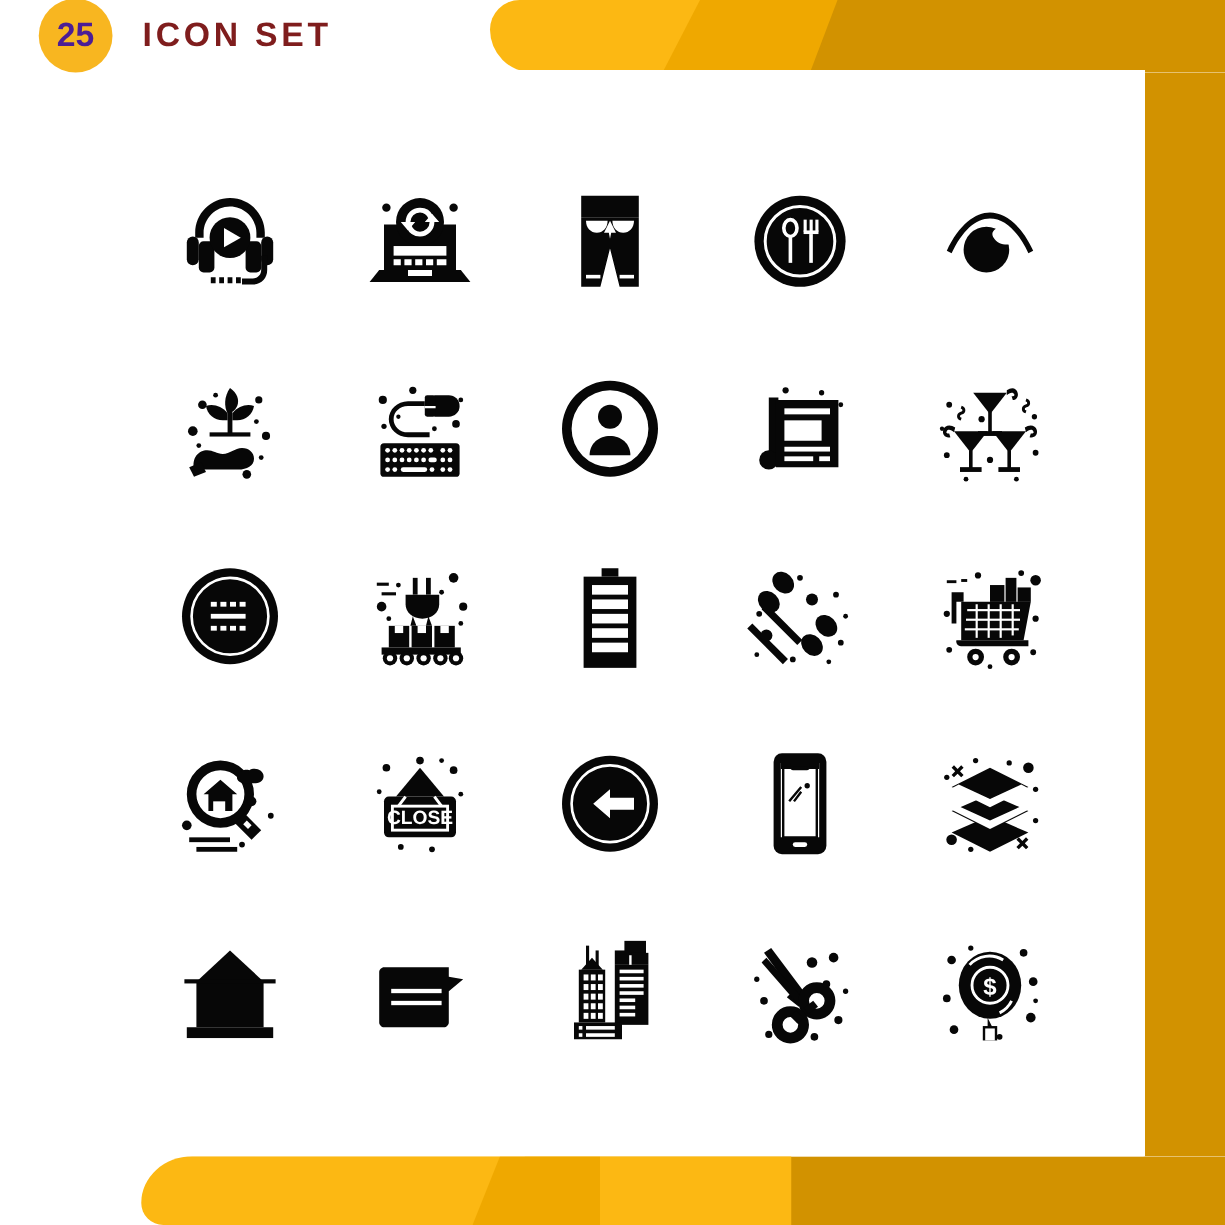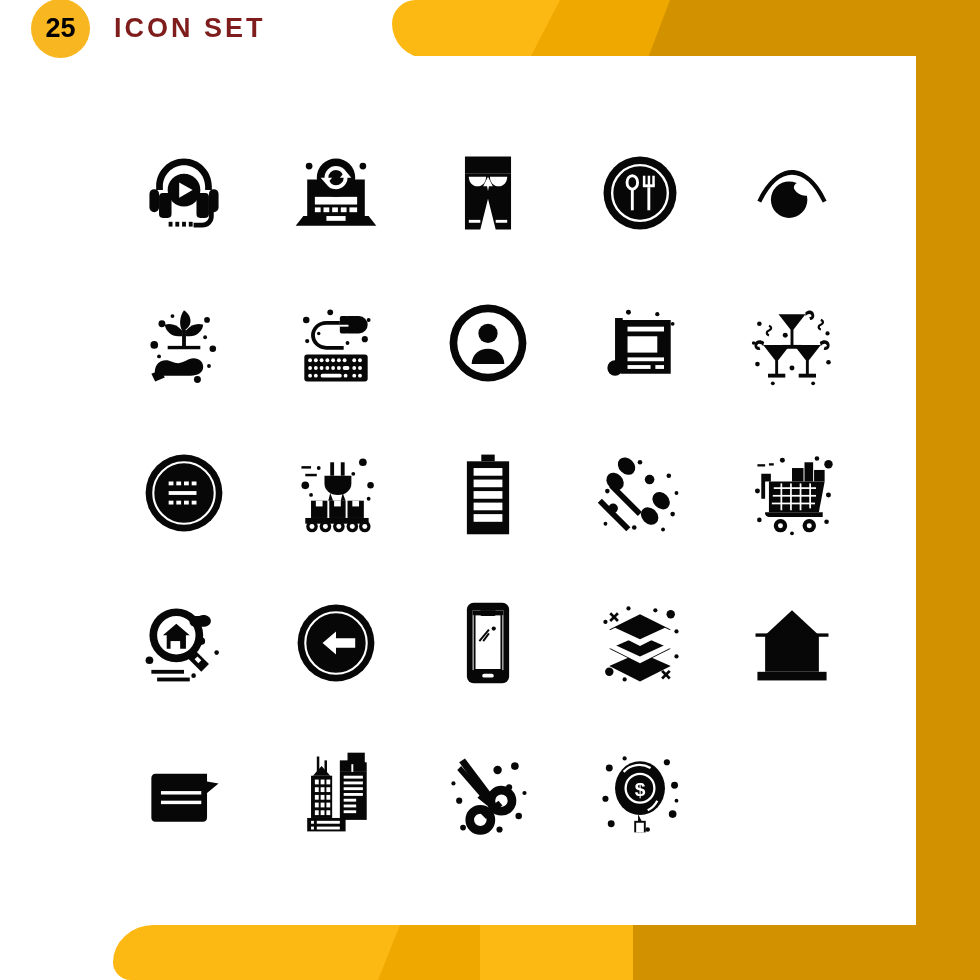--- a/index.html
+++ b/index.html
@@ -82,21 +82,21 @@
     display: flex;
     align-items: center;
     padding-left: 31px;
     box-sizing: border-box;
     z-index: 5;
   }
   #count-badge {
     width: 59px; height: 59px;
     border-radius: 50%;
     background: #F8B620;
-    color: #000000;
+    color: #4c1d95;
     display: flex;
     align-items: center;
     justify-content: center;
     font-size: 27px;
     font-weight: bold;
     letter-spacing: 0px;
     flex: none;
   }
   #set-title {
     margin-left: 24px;
@@ -491,20 +491,38 @@
         <rect x="16" y="78" width="34" height="4"></rect>
         <rect x="22" y="86" width="34" height="4"></rect>
         <circle cx="14" cy="68" r="4"></circle>
         <circle cx="68" cy="48" r="4"></circle>
         <circle cx="84" cy="60" r="2.4"></circle>
         <circle cx="60" cy="84" r="2.4"></circle>
       </svg>
 
     </div>
 
+    <div class="icon-cell">
+      <svg viewBox="0 0 100 100">
+        <path d="M50 20l20 24H30z"></path>
+        <rect x="20" y="44" width="60" height="34" rx="4"></rect>
+        <path d="M38 44l-6 8M62 44l6 8" stroke="#fff" stroke-width="2.4" fill="none"></path>
+        <rect x="27" y="52" width="46" height="20" fill="none" stroke="#fff" stroke-width="2.4"></rect>
+        <text x="50" y="67" text-anchor="middle" font-family="'Liberation Sans', sans-serif" font-size="16" font-weight="bold" fill="#fff">CLOSE</text>
+        <circle cx="22" cy="20" r="3.2"></circle>
+        <circle cx="50" cy="14" r="3.2"></circle>
+        <circle cx="78" cy="22" r="3.2"></circle>
+        <circle cx="68" cy="14" r="2"></circle>
+        <circle cx="34" cy="86" r="2.4"></circle>
+        <circle cx="60" cy="88" r="2.4"></circle>
+        <circle cx="16" cy="40" r="2"></circle>
+        <circle cx="84" cy="42" r="2"></circle>
+      </svg>
+
+    </div>
 
     <div class="icon-cell">
       <svg viewBox="0 0 100 100">
         <circle cx="50" cy="50" r="40"></circle>
         <circle cx="50" cy="50" r="32" fill="none" stroke="#fff" stroke-width="2.2"></circle>
         <path d="M36 50l14-12v7h20v10H50v7z" fill="#fff"></path>
       </svg>
 
     </div>
 

